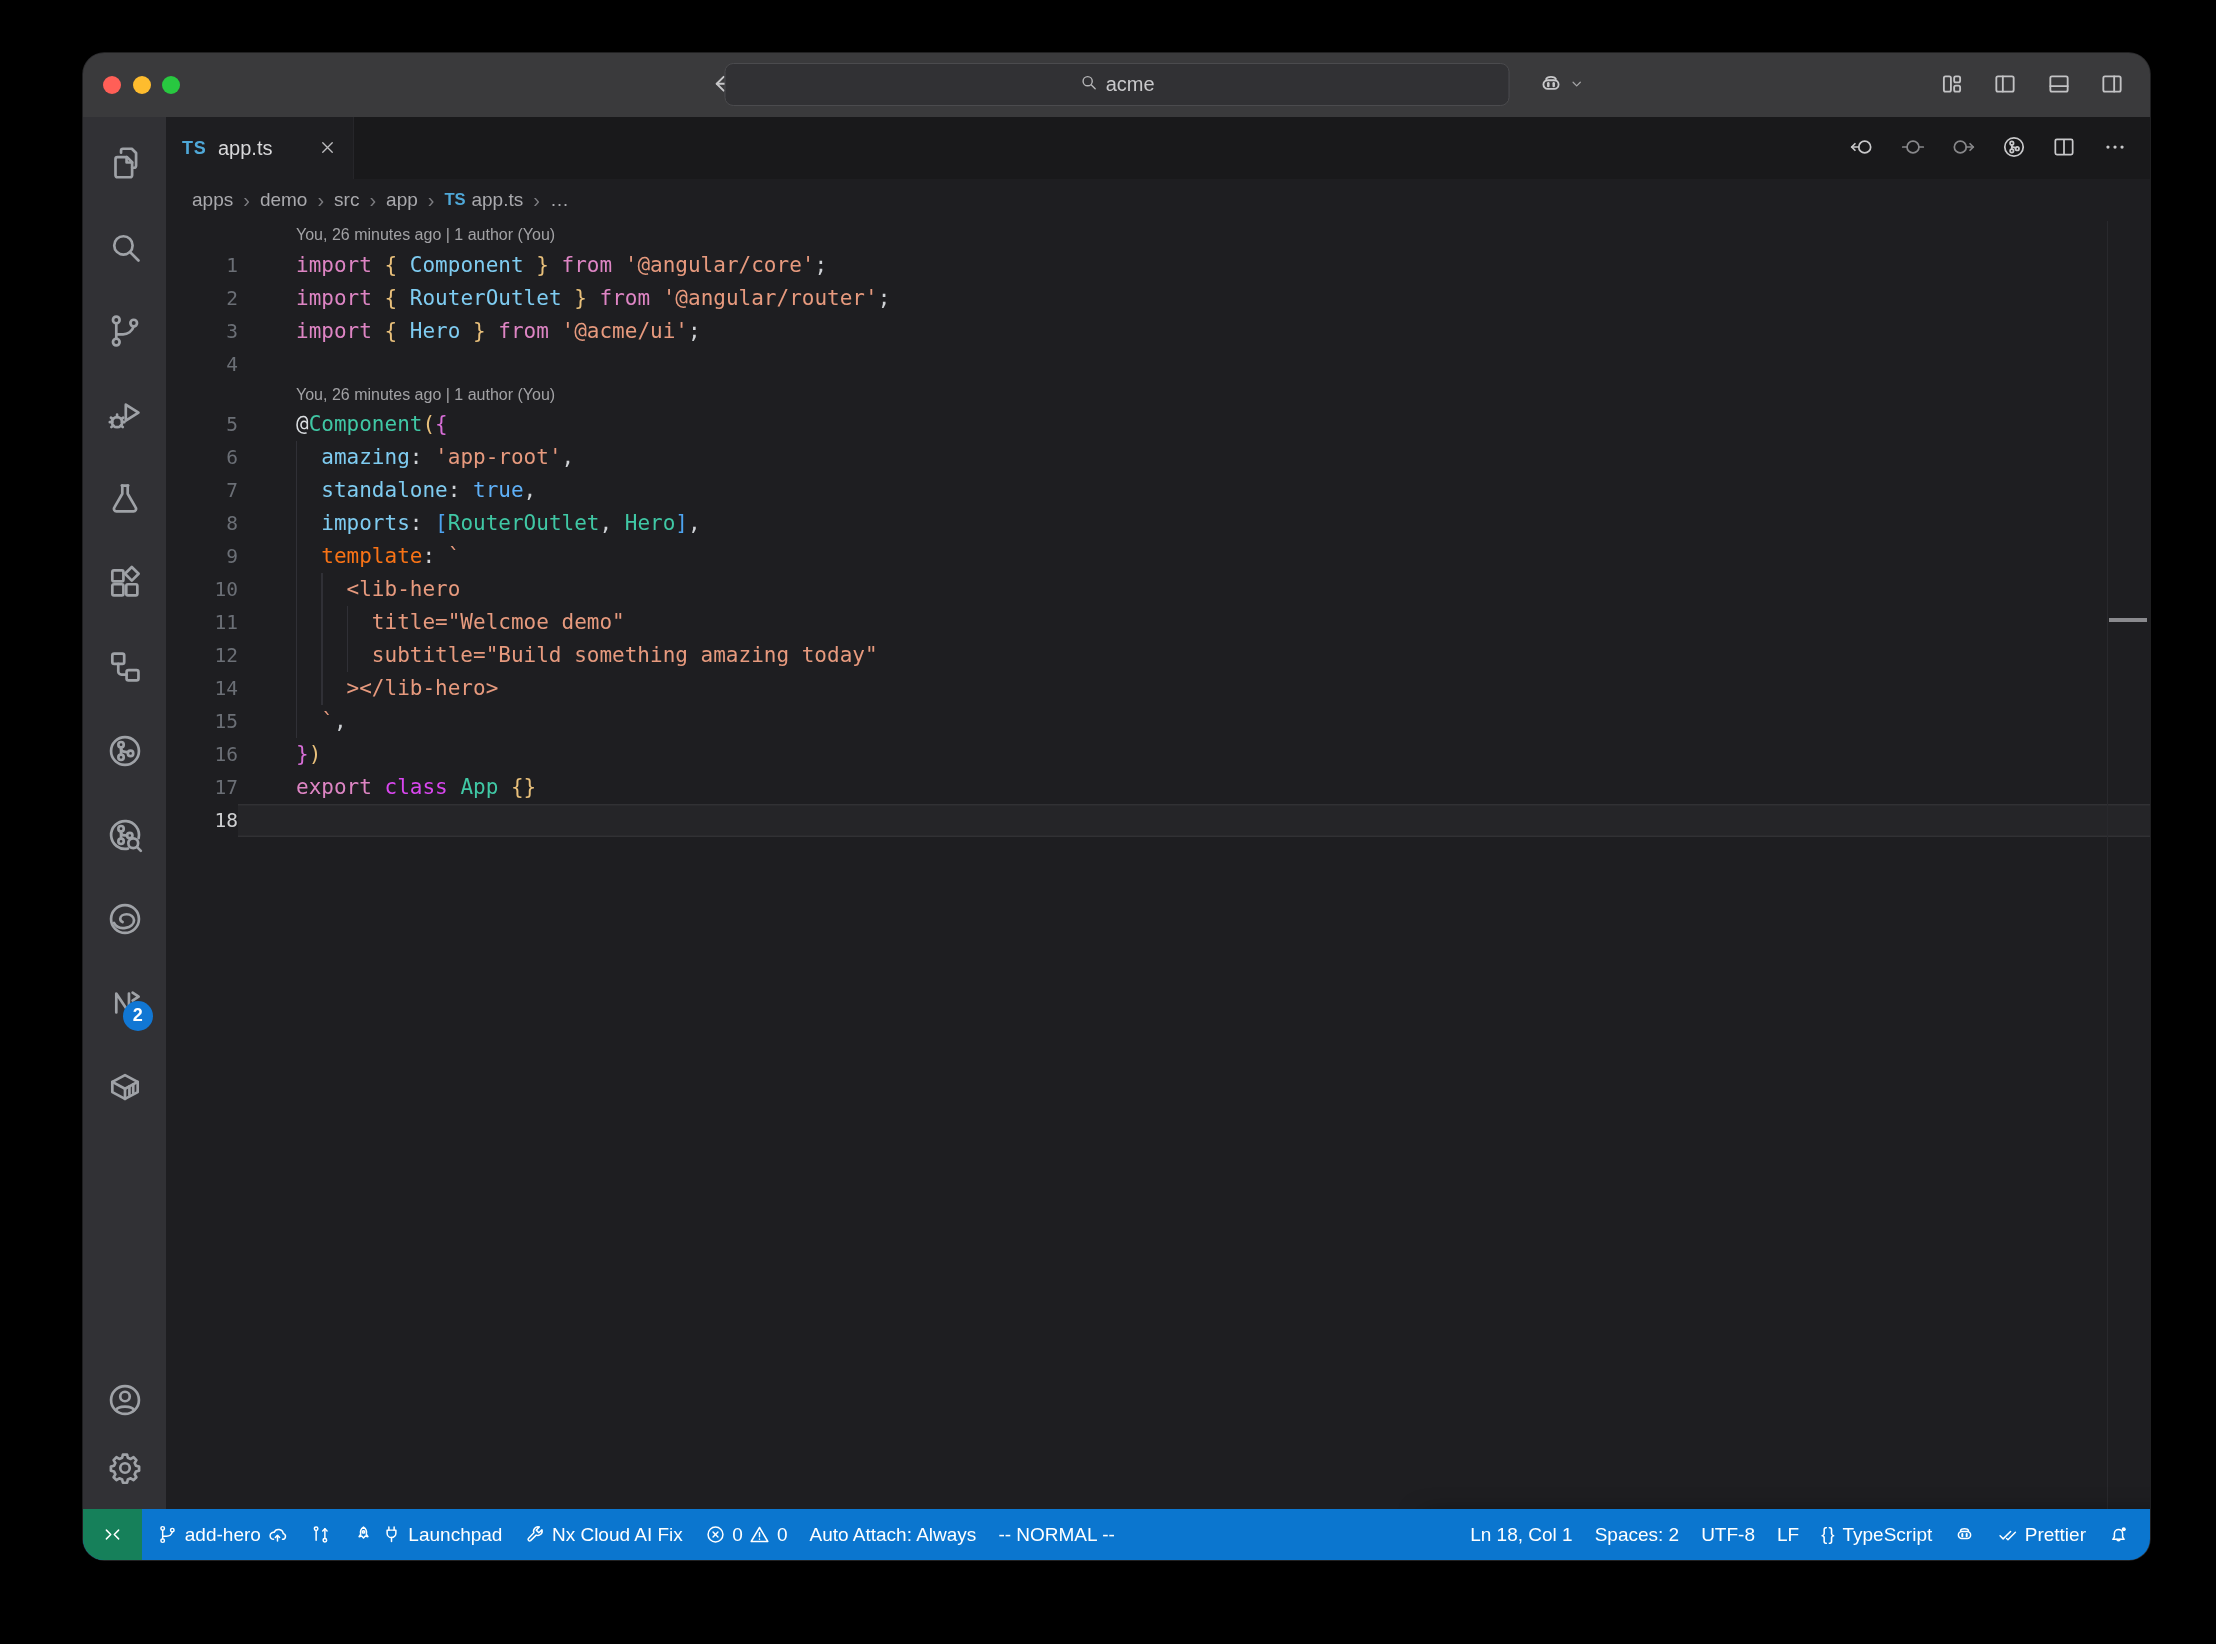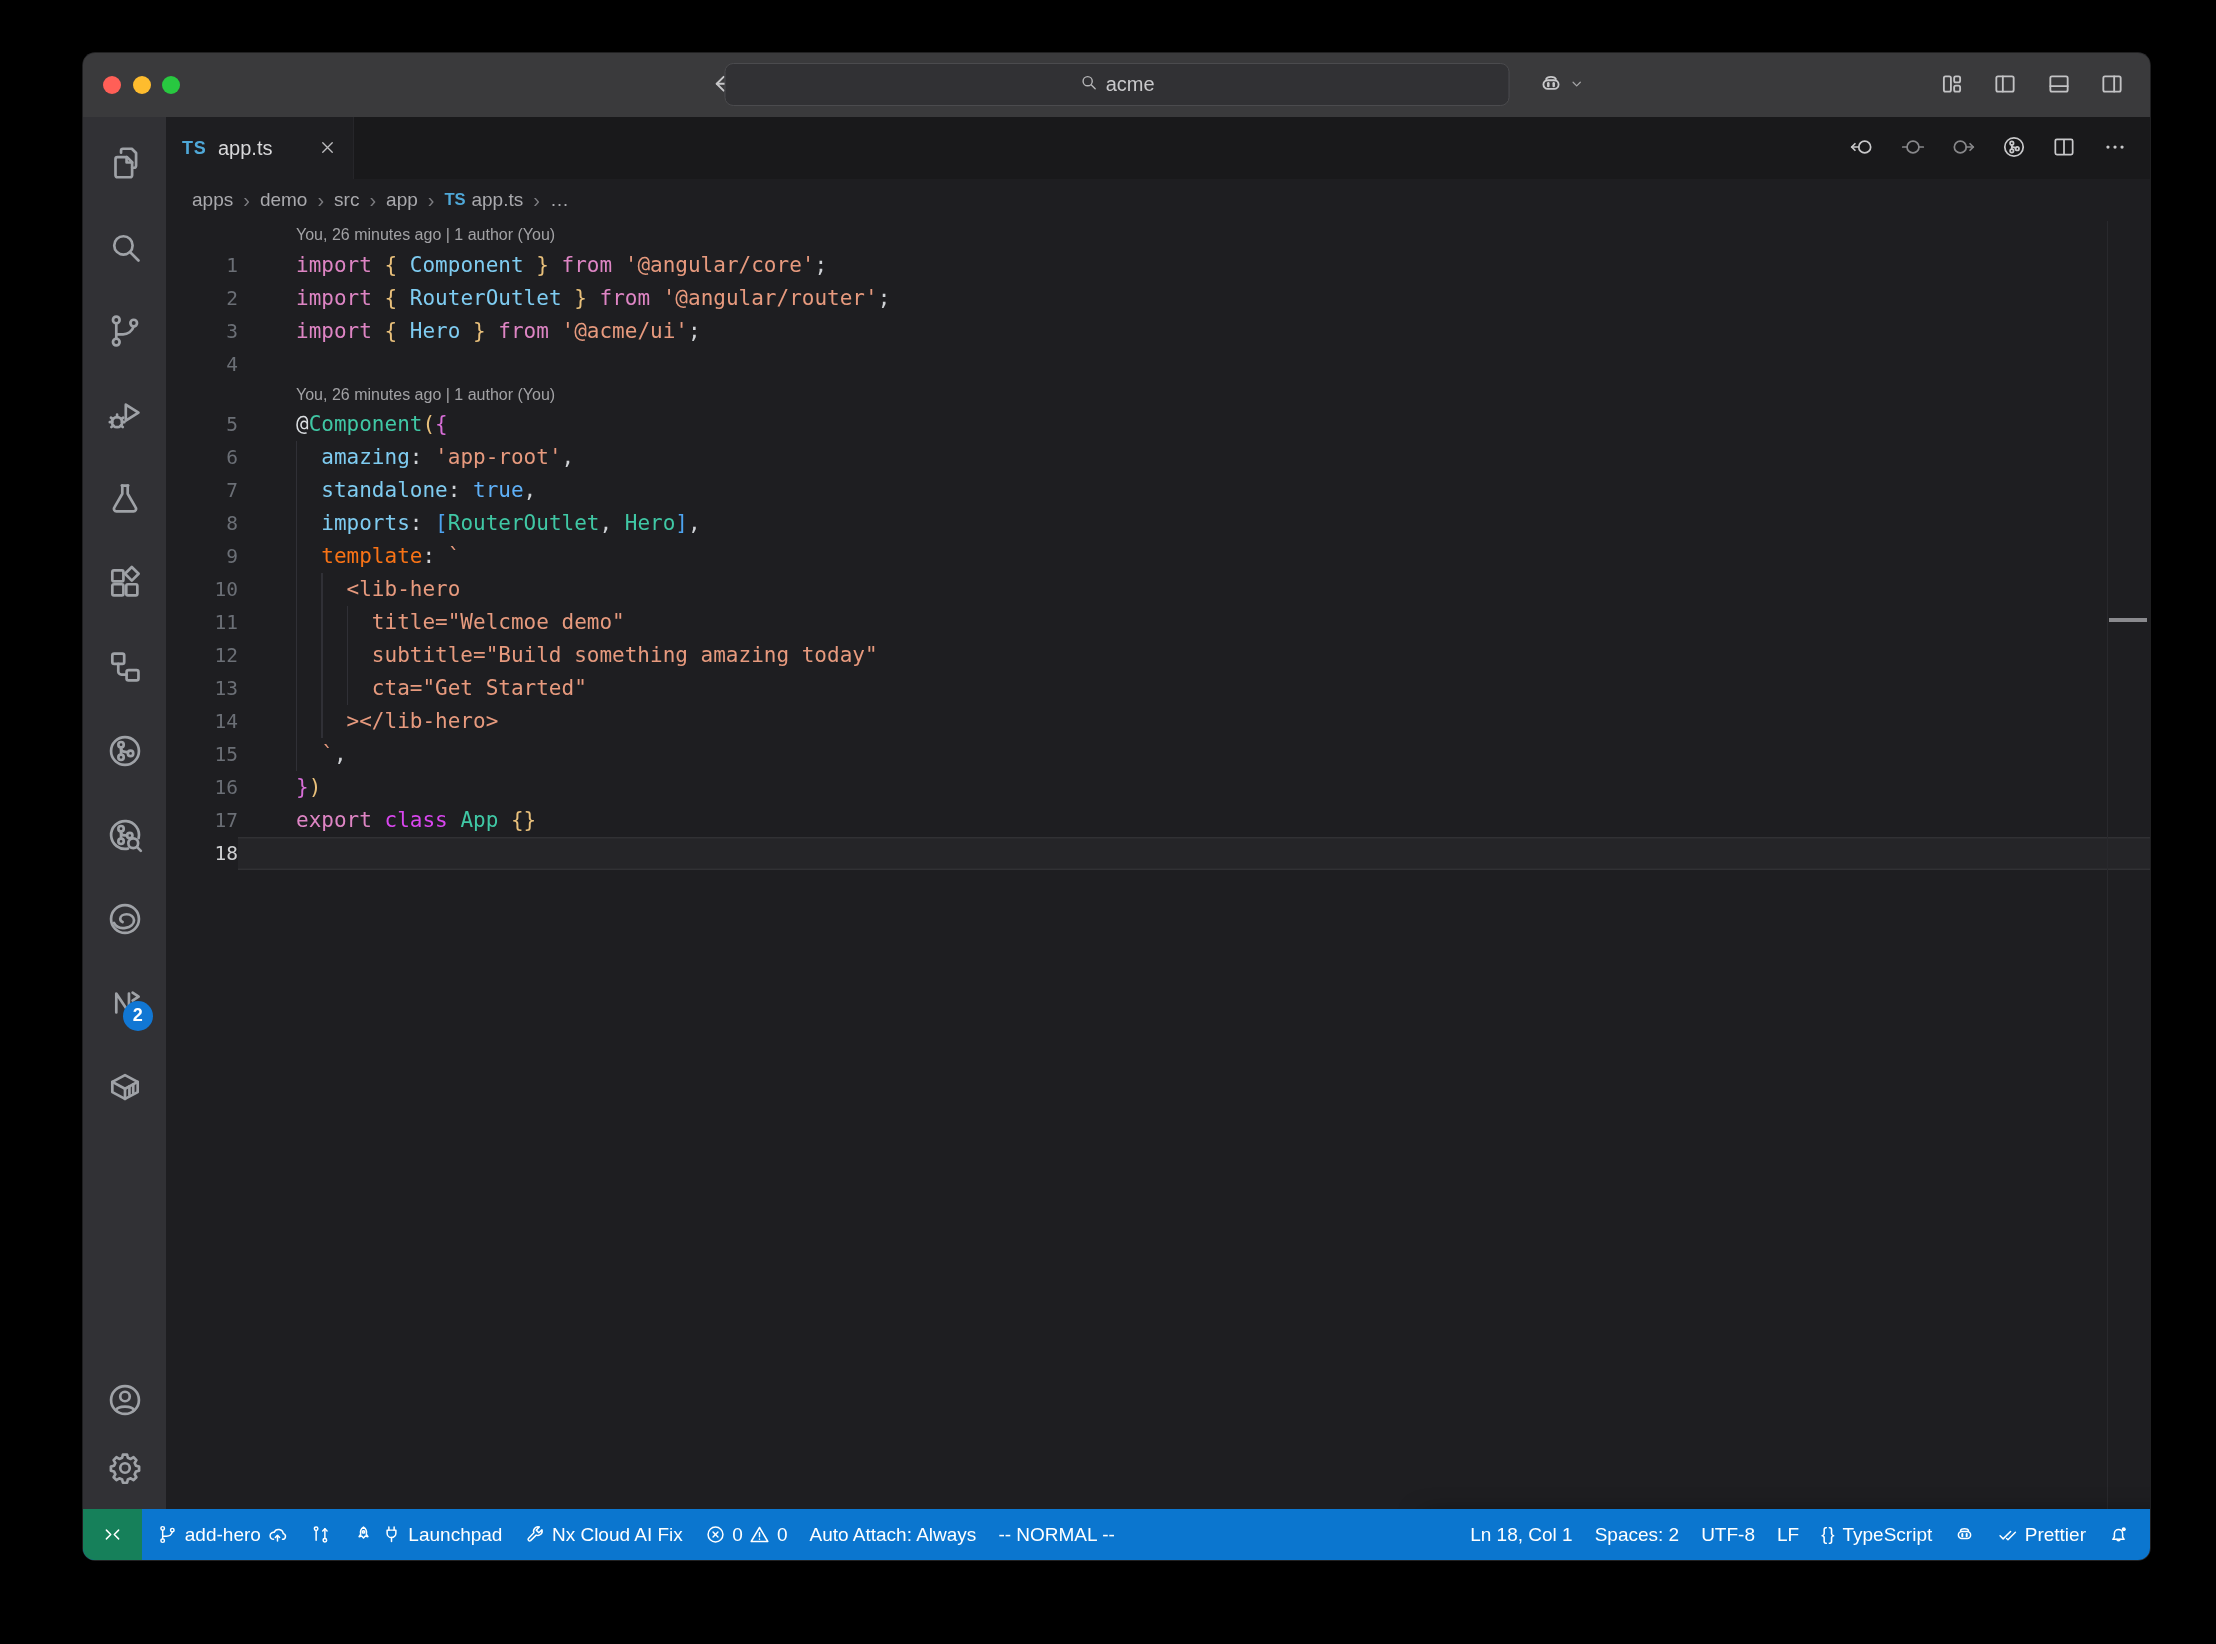--- a/index.html
+++ b/index.html
@@ -1,21 +1,21 @@
 <!DOCTYPE html>
 <html style="font-size:11.6px"><head>
 <meta charset="utf-8">
 <style>
   * { margin:0; padding:0; box-sizing:border-box; }
   html,body { background:#000; }
   body { font-family:"Liberation Sans", sans-serif; }
   .screen { position:relative; width:2216px; height:1645px; background:#000; overflow:hidden; }
 
   .window { position:absolute; left:83px; top:53px; width:2067px; height:1507px;
-    background:#1e1e21; border-radius:12px; overflow:hidden; display:flex; flex-direction:column;
+    background:#1e1e21; border-radius:21px; overflow:hidden; display:flex; flex-direction:column;
     box-shadow:0 0 0 0.7px #2c2c2e, 0 22px 65px rgba(0,0,0,.65); }
 
   
   .titlebar { position:relative; height:64px; flex:0 0 64px; background:#3a3a3c; display:flex; align-items:center; }
   .traffic { display:flex; gap:11.6px; margin-left:20px; }
   .traffic span { width:18px; height:18px; border-radius:50%; display:block; }
   .nav-arrows { position:absolute; left:628px; display:flex; gap:24.6px; align-items:center; }
   .nav-arrows .ic svg { width:27.5px; height:27.5px; }
   .nav-back-t { color:#c6c6c8; } .nav-fwd-t { color:#8b8b8e; }
   .searchbox { position:absolute; left:50%; top:10px; transform:translateX(-50%);
@@ -376,24 +376,20 @@
               </div>
               <div class="code-row">
                 <span class="ln">11</span>
                 <span class="ct"><i class="guide" style="left: 0ch;"></i><i class="guide" style="left: 2ch;"></i><i class="guide" style="left: 4ch;"></i><span style="color: rgb(212, 212, 212);">      </span><span style="color: rgb(231, 154, 126);">title="Welcmoe demo"</span></span>
               </div>
               <div class="code-row">
                 <span class="ln">12</span>
                 <span class="ct"><i class="guide" style="left: 0ch;"></i><i class="guide" style="left: 2ch;"></i><i class="guide" style="left: 4ch;"></i><span style="color: rgb(212, 212, 212);">      </span><span style="color: rgb(231, 154, 126);">subtitle="Build something amazing today"</span></span>
               </div>
               <div class="code-row">
-                <span class="ln">13</span>
-                <span class="ct"><i class="guide" style="left: 0ch;"></i><i class="guide" style="left: 2ch;"></i><i class="guide" style="left: 4ch;"></i><span style="color: rgb(212, 212, 212);">      </span><span style="color: rgb(231, 154, 126);">cta="Get Started"</span></span>
-              </div>
-              <div class="code-row">
                 <span class="ln">14</span>
                 <span class="ct"><i class="guide" style="left: 0ch;"></i><i class="guide" style="left: 2ch;"></i><span style="color: rgb(212, 212, 212);">    </span><span style="color: rgb(231, 154, 126);">&gt;&lt;/lib-hero&gt;</span></span>
               </div>
               <div class="code-row">
                 <span class="ln">15</span>
                 <span class="ct"><i class="guide" style="left: 0ch;"></i><span style="color: rgb(212, 212, 212);">  </span><span style="color: rgb(231, 154, 126);">`</span><span style="color: rgb(207, 210, 214);">,</span></span>
               </div>
               <div class="code-row">
                 <span class="ln">16</span>
                 <span class="ct"><span style="color: rgb(216, 110, 216);">}</span><span style="color: rgb(233, 192, 123);">)</span></span>

